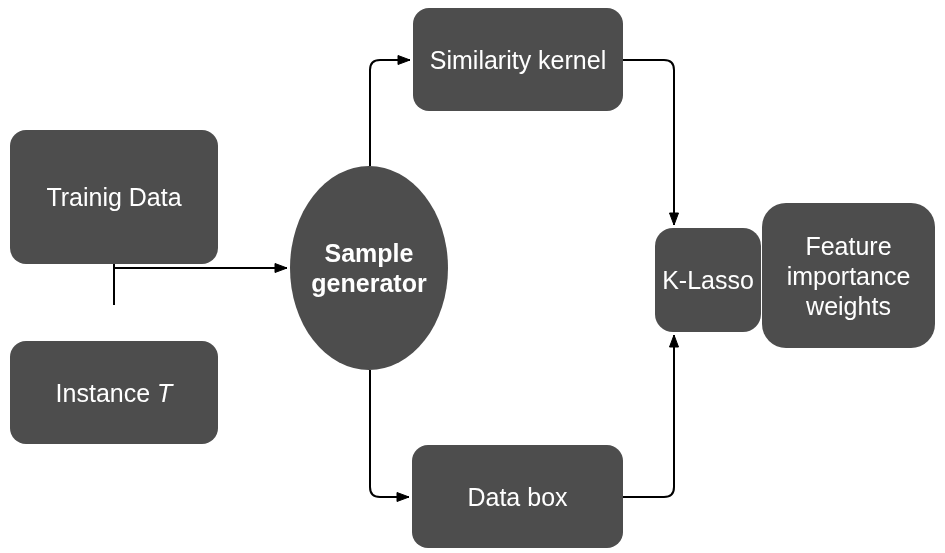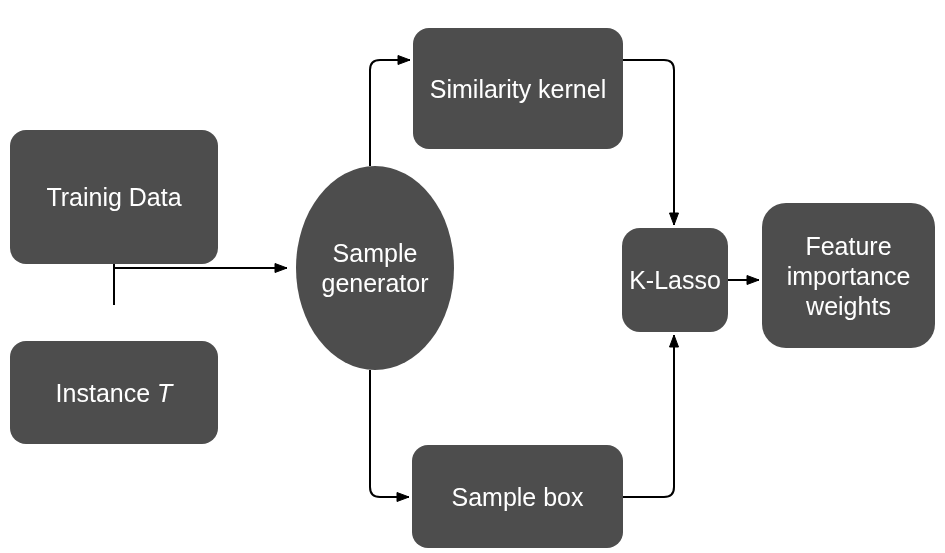--- a/index.html
+++ b/index.html
@@ -32,25 +32,25 @@
     justify-content: center;
     text-align: center;
     font-size: 25px;
     line-height: 1.2;
     box-sizing: border-box;
     user-select: none;
   }
   .rect { border-radius: 16px; }
   #node-training    { left: 10px;  top: 130px; width: 208px; height: 134px; }
   #node-instance    { left: 10px;  top: 305px; width: 208px; height: 103px; margin-top: 36px; }
-  #node-sample      { left: 296px; top: 166px; width: 158px; height: 204px;
-                      border-radius: 50%; padding: 0 16px; }
-  #node-similarity  { left: 413px; top: 8px;   width: 210px; height: 121px; margin-top: 20px; }
+  #node-sample      { left: 290px; top: 166px; width: 158px; height: 204px;
+                      border-radius: 50%; padding: 0 16px; font-weight: bold; }
+  #node-similarity  { left: 413px; top: 8px;   width: 210px; height: 103px; }
   #node-blackbox    { left: 412px; top: 445px; width: 211px; height: 103px; }
-  #node-klasso      { left: 622px; top: 228px; width: 106px; height: 104px;
+  #node-klasso      { left: 655px; top: 228px; width: 106px; height: 104px;
                       border-radius: 18px; padding: 0 2px; }
   #node-feature     { left: 762px; top: 203px; width: 173px; height: 145px;
                       border-radius: 24px; padding: 0 12px; }
   .italic { font-style: italic; margin-left: 0.28em; }
 </style>
 </head>
 <body>
 
 <div class="canvas">
 
@@ -82,21 +82,21 @@
 
   <div class="node" id="node-sample">
     <span>Sample generator</span>
   </div>
 
   <div class="node rect" id="node-similarity">
     <span>Similarity kernel</span>
   </div>
 
   <div class="node rect" id="node-blackbox">
-    <span>Sample box</span>
+    <span>Data box</span>
   </div>
 
   <div class="node rect" id="node-klasso">
     <span>K-Lasso</span>
   </div>
 
   <div class="node rect" id="node-feature">
     <span>Feature importance weights</span>
   </div>
 

